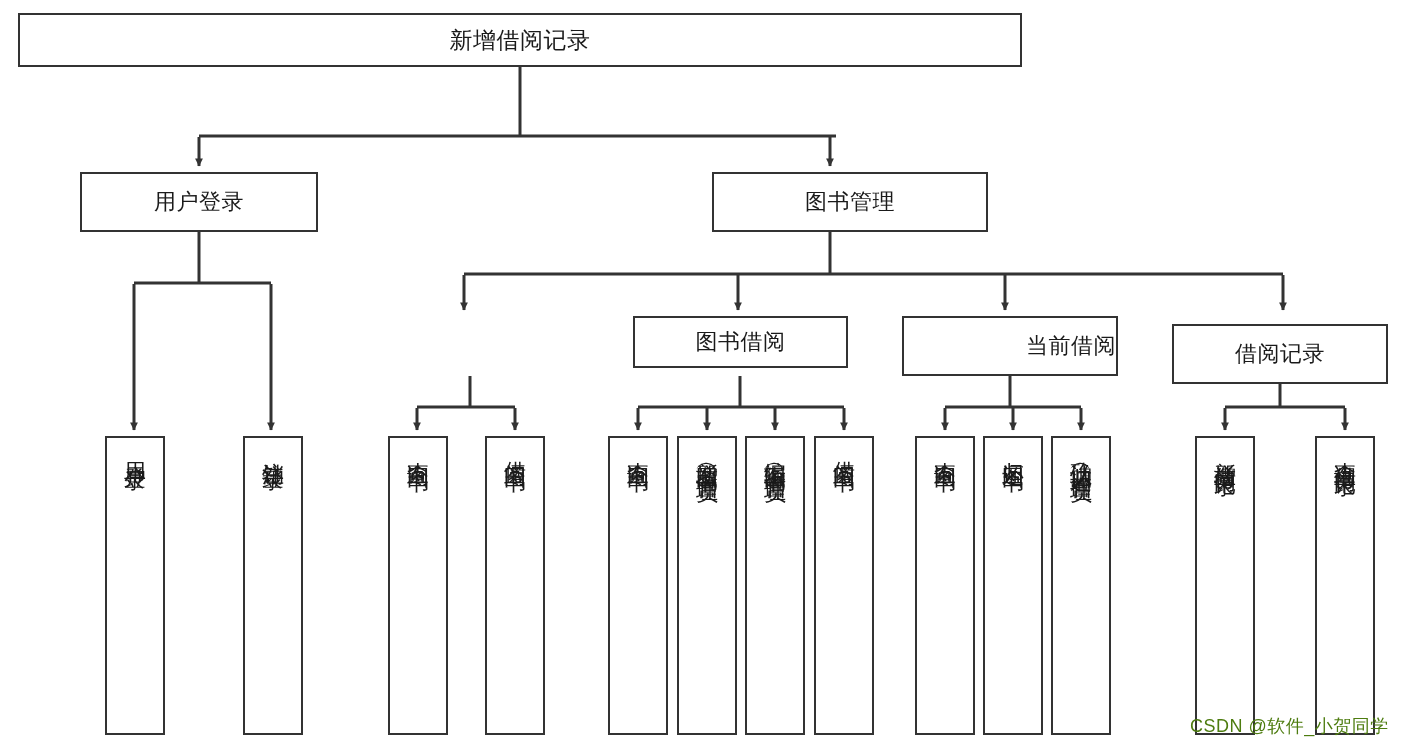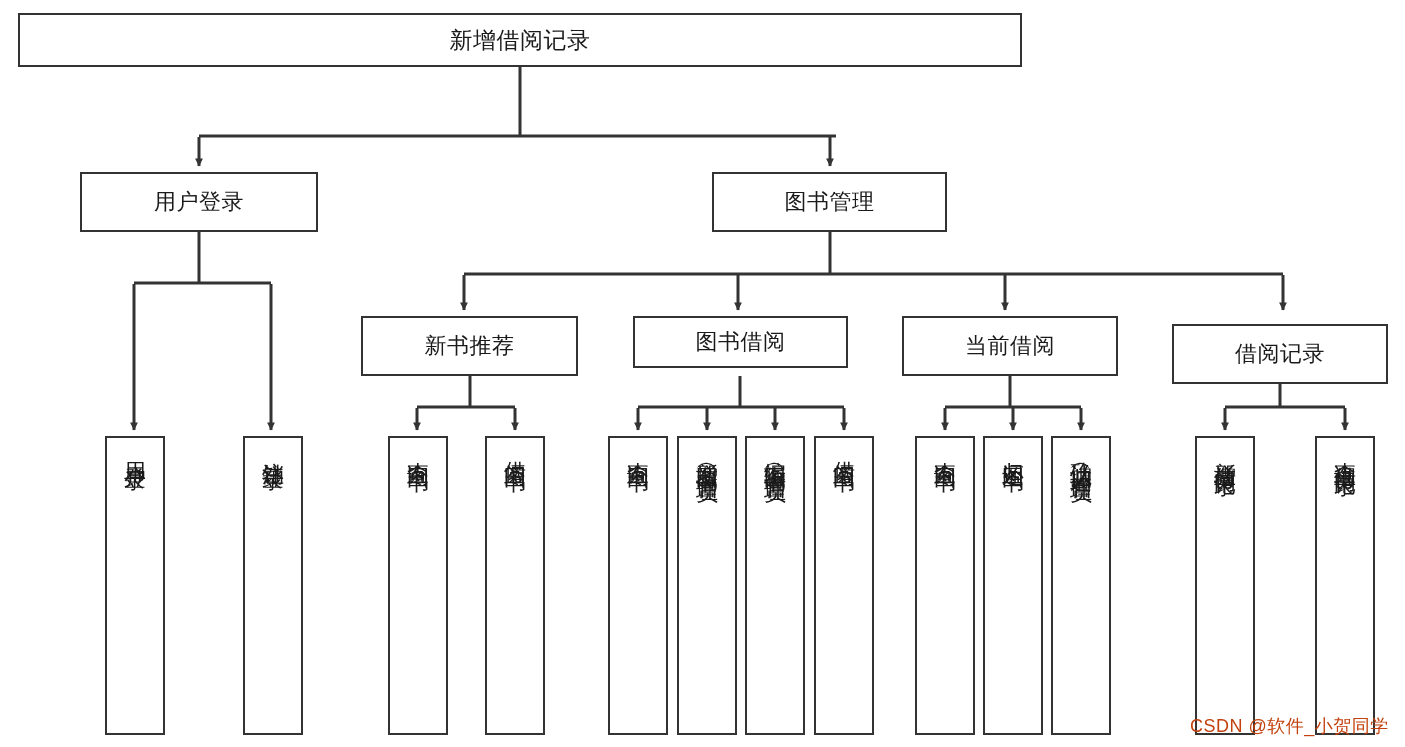--- a/index.html
+++ b/index.html
@@ -59,21 +59,21 @@
     writing-mode: vertical-rl;
     text-orientation: upright;
     font-size: 22px;
     line-height: 1;
     letter-spacing: 3px;
     white-space: nowrap;
   }
   .watermark {
     position: absolute;
     font-size: 18px;
-    color: #c2410c;
+    color: #4d7c0f;
     white-space: nowrap;
     letter-spacing: 0.5px;
   }
 </style>
 </head>
 <body>
 
 <div id="canvas">
 
   <svg id="edges" viewBox="0 0 1405 747" xmlns="http://www.w3.org/2000/svg">
@@ -126,31 +126,28 @@
     </g>
   </svg>
 
   <div class="node h root" style="left:18px; top:13px; width:1004px; height:54px;">
     <span class="label">新增借阅记录</span>
   </div>
 
   <div class="node h" style="left:80px; top:172px; width:238px; height:60px;">
     <span class="label">用户登录</span>
   </div>
-  <div class="node h" style="left:712px; top:172px; width:235px; height:60px;text-align:right;">
+  <div class="node h" style="left:712px; top:172px; width:276px; height:60px;text-align:right;">
     <span class="label">图书管理</span>
   </div>
 
-  <div class="node h" style="left:361px; top:316px; width:217px; height:60px;">
-    <span class="label">新书推荐</span>
-  </div>
   <div class="node h" style="left:633px; top:316px; width:215px; height:52px;">
     <span class="label">图书借阅</span>
   </div>
-  <div class="node h" style="left:902px; top:316px; width:216px; height:60px;">
+  <div class="node h" style="left:902px; top:316px; width:216px; height:60px;justify-content:flex-end;">
     <span class="label">当前借阅</span>
   </div>
   <div class="node h" style="left:1172px; top:316px; width:216px; height:60px;margin-top:8px;">
     <span class="label">借阅记录</span>
   </div>
 
   <div class="node v" style="left:105px; top:436px; width:60px; height:299px;">
     <span class="label">用户登录</span>
   </div>
   <div class="node v" style="left:243px; top:436px; width:60px; height:299px;">

